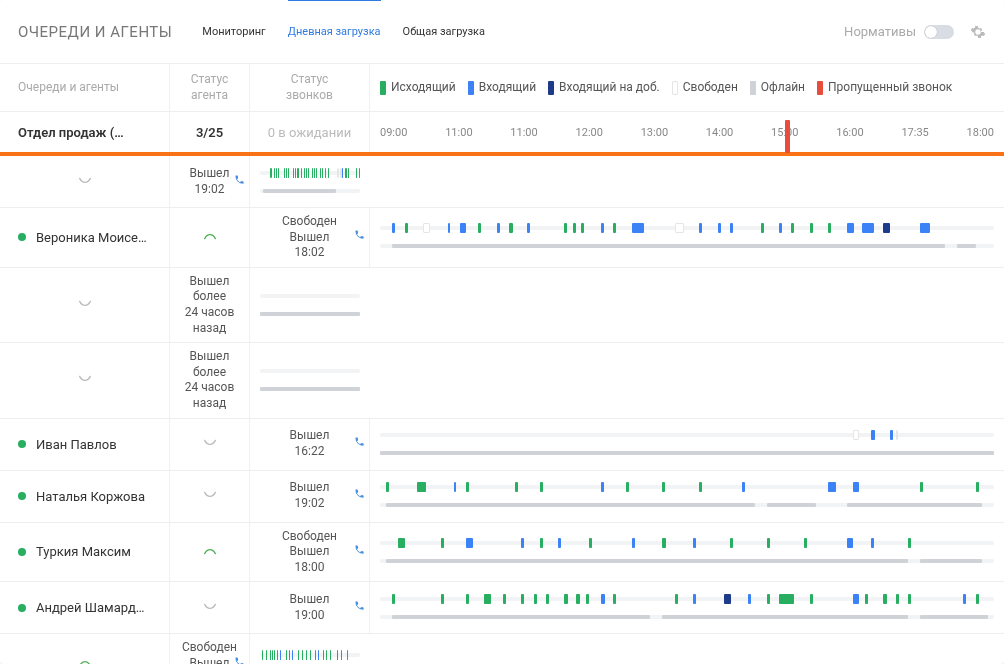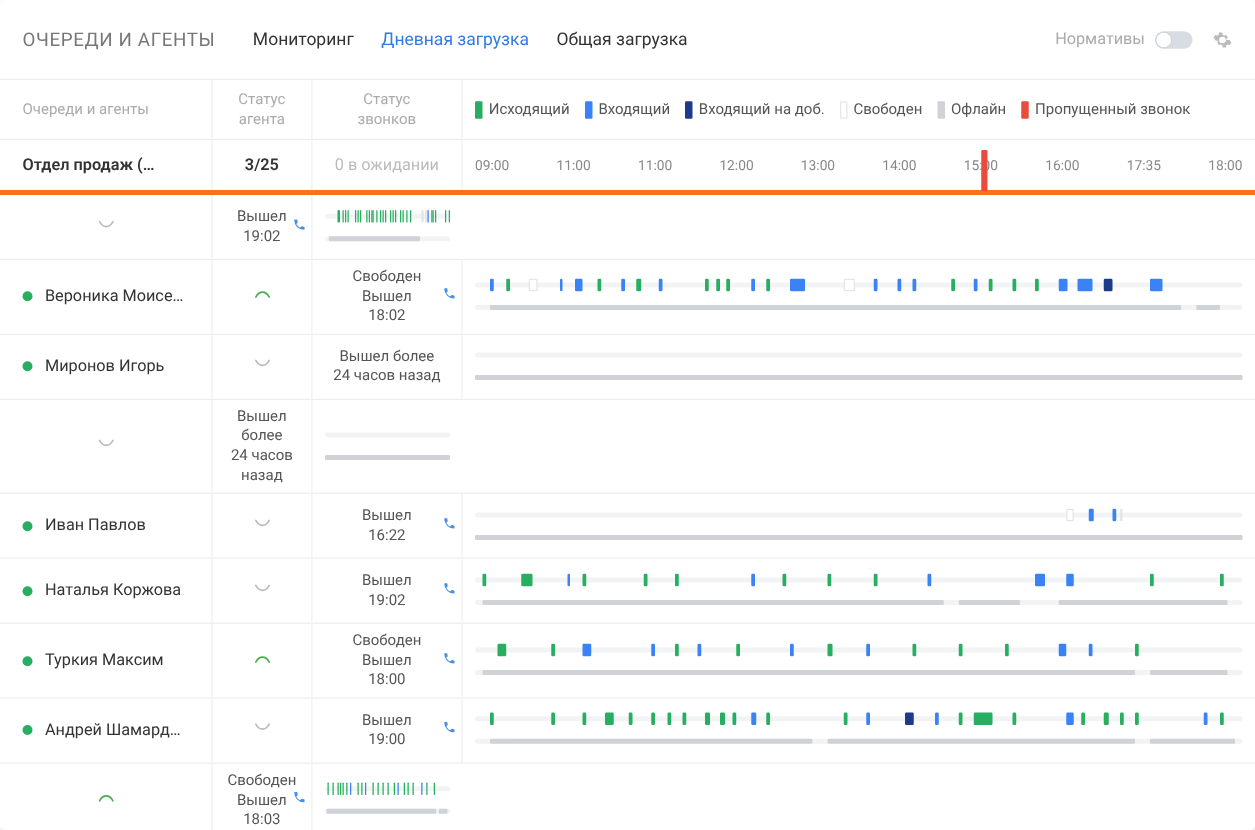--- a/index.html
+++ b/index.html
@@ -1,21 +1,21 @@
 <!DOCTYPE html>
 <html><head>
 <meta charset="utf-8">
 <style>
   * { box-sizing: border-box; margin: 0; padding: 0; }
   body { font-family: -apple-system, BlinkMacSystemFont, "Segoe UI", Roboto, sans-serif; background: #fff; font-size: 13px; color: #333; }
   .app { width: 1004px; height: 664px; background:#fff; border-radius:4px; box-shadow:0 1px 3px rgba(0,0,0,.1); position:relative; overflow:hidden;}
   .topbar { display:flex; align-items:center; height:64px; padding:0 18px; border-bottom:1px solid #eee;}
   .title { font-size:15px; letter-spacing:.5px; color:#777; font-weight:400; }
   .tabs { display:flex; margin-left:30px; gap:22px; }
-  .tab { font-size:14px; color:#333; cursor:pointer; padding:4px 0; position:relative;}
+  .tab { font-size:11px; color:#333; cursor:pointer; padding:4px 0; position:relative;}
   .tab.active { color:#2f7be3; }
   .tab.active::after{ content:""; position:absolute; left:0; right:0; top:-23px; height:3px; background:#2f7be3;}
   .spacer { flex:1; }
   .norm { display:flex; align-items:center; gap:8px; color:#aaa; font-size:13px;}
   .toggle { width:30px; height:14px; border-radius:10px; background:#d8dde3; position:relative; cursor:pointer;}
   .toggle::after{ content:""; position:absolute; left:1px; top:1px; width:12px; height:12px; background:#fff; border-radius:50%; box-shadow:0 0 1px rgba(0,0,0,.3);}
   .gear { width:16px; height:16px; margin-left:16px; cursor:pointer; color:#bbb;}
   
   .cols { display:grid; grid-template-columns: 170px 80px 120px 1fr; }
   .headrow { border-bottom:1px solid #eee; height:48px;}
@@ -232,24 +232,20 @@
             <div class="seg c-in" style="left: 88%; width: 1.5%;"></div>
           </div>
           <div class="track">
             <div class="bg"></div>
             <div class="seg c-off" style="left: 2%; width: 90%; top: 3px; height: 4px;"></div>
             <div class="seg c-off" style="left: 94%; width: 3%; top: 3px; height: 4px;"></div>
           </div>
         </div>
       </div>
       <div class="arow">
-        <div class="acell name">
-          <span class="dot"></span>
-          <span style="overflow: hidden; text-overflow: ellipsis;">Миронов Игорь</span>
-        </div>
         <div class="acell">
           <span class="phone"><svg width="16" height="12" viewBox="0 0 24 16" fill="none" stroke="currentColor" stroke-width="2" stroke-linecap="round">
               <path d="M4 4 C 8 12, 16 12, 20 4"></path>
             </svg></span>
         </div>
         <div class="acell callstat">
           <div>Вышел более</div>
           <div>24 часов назад</div>
         </div>
         <div class="acell tl" style="border-right: none;">

